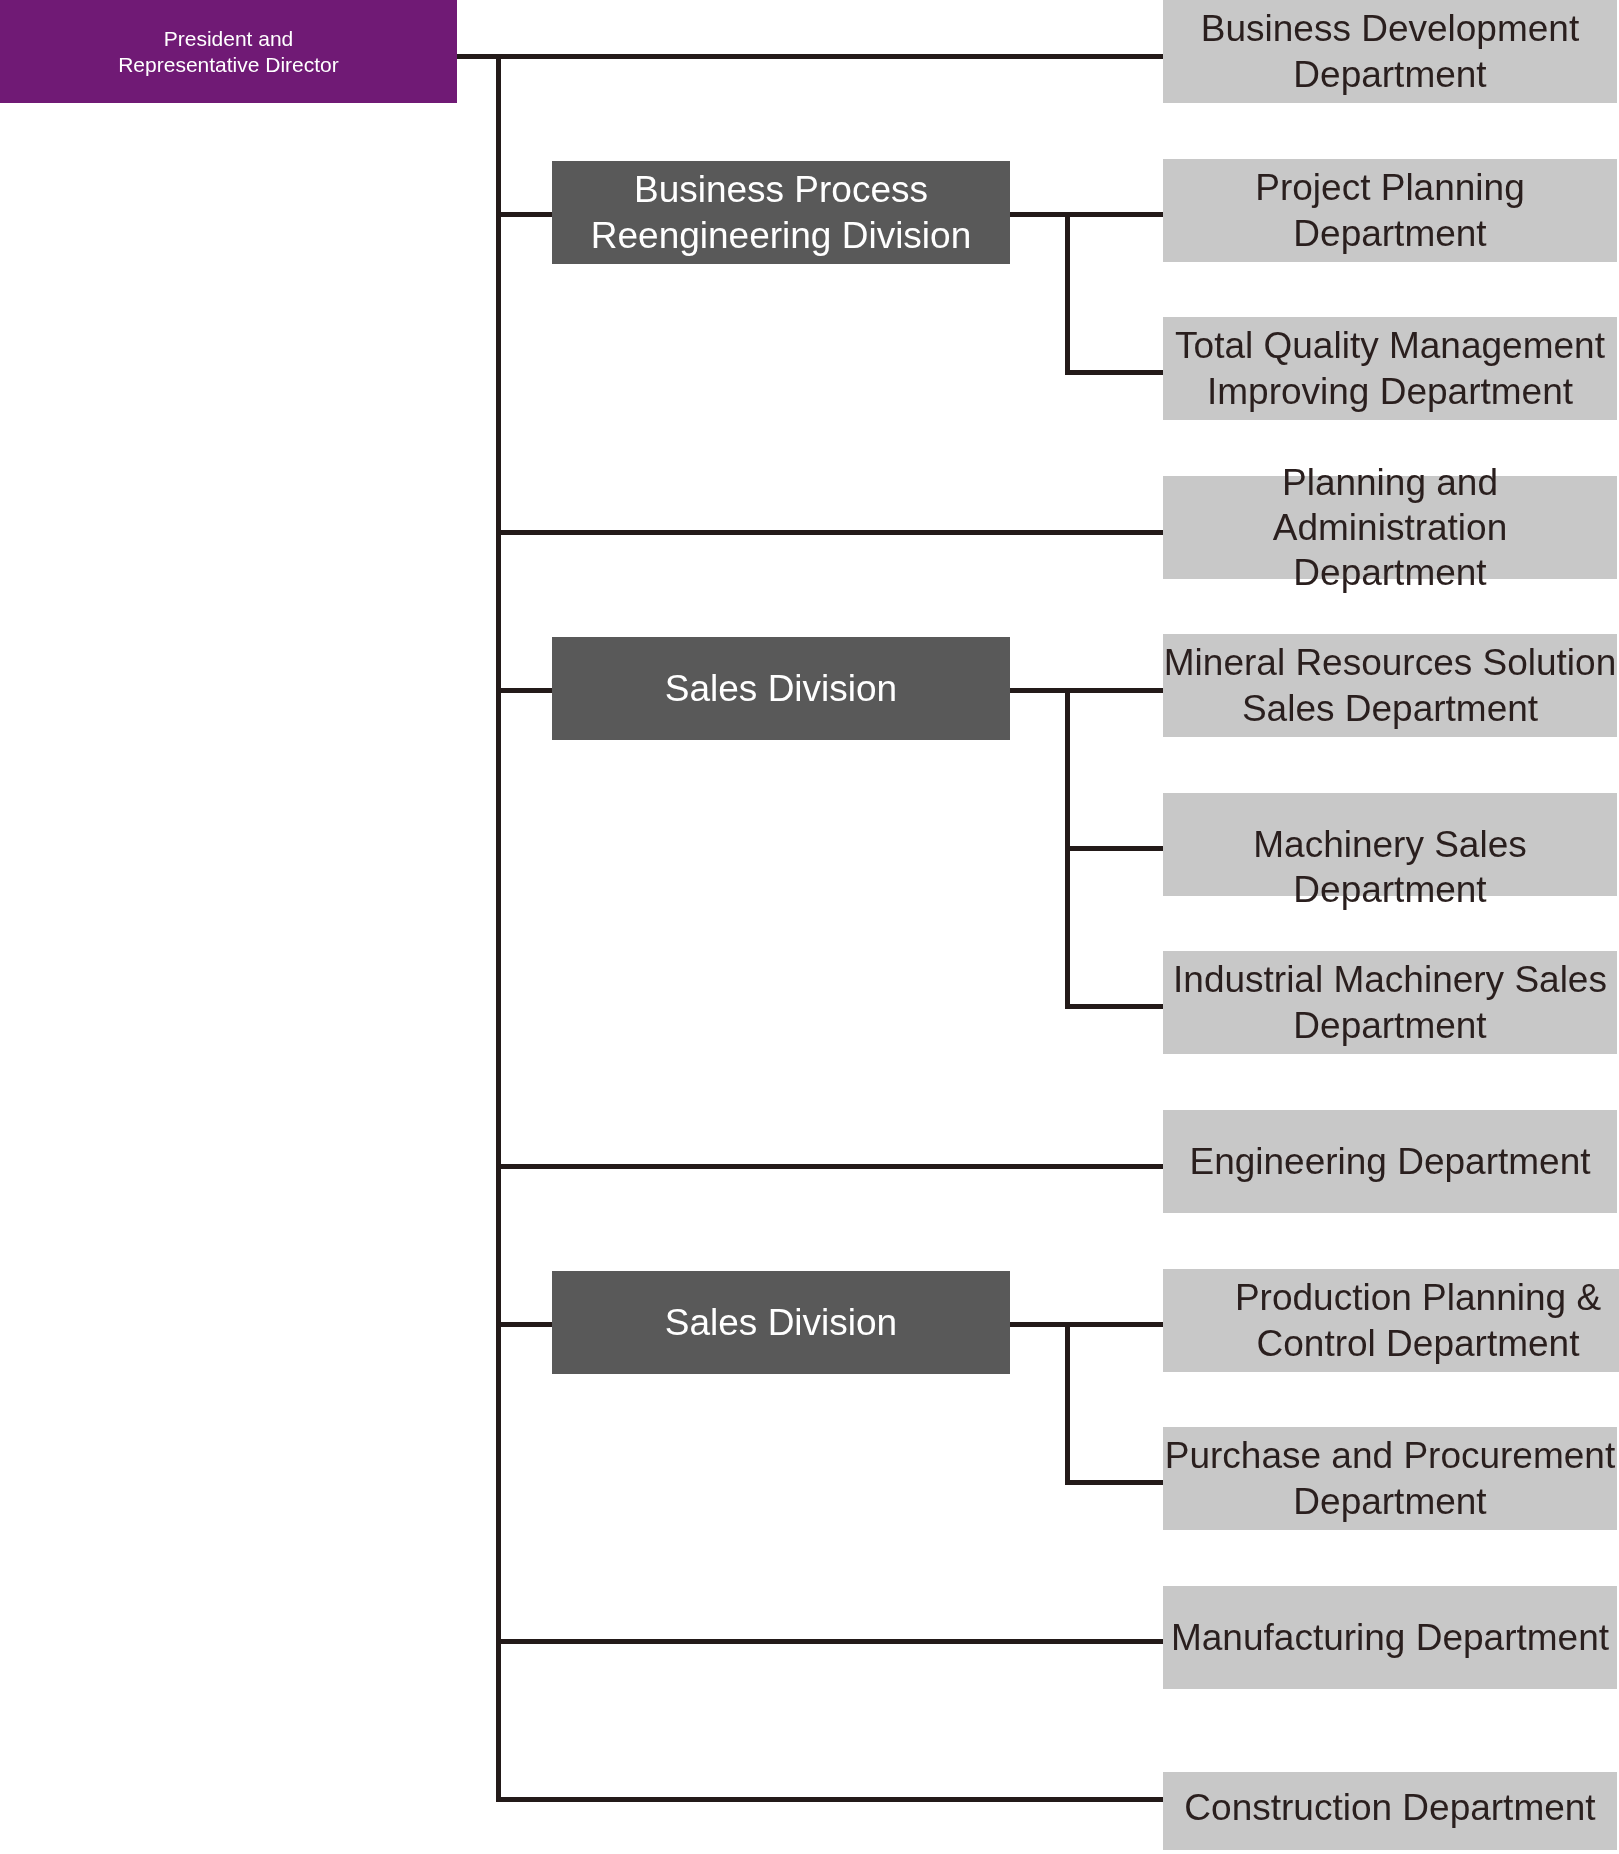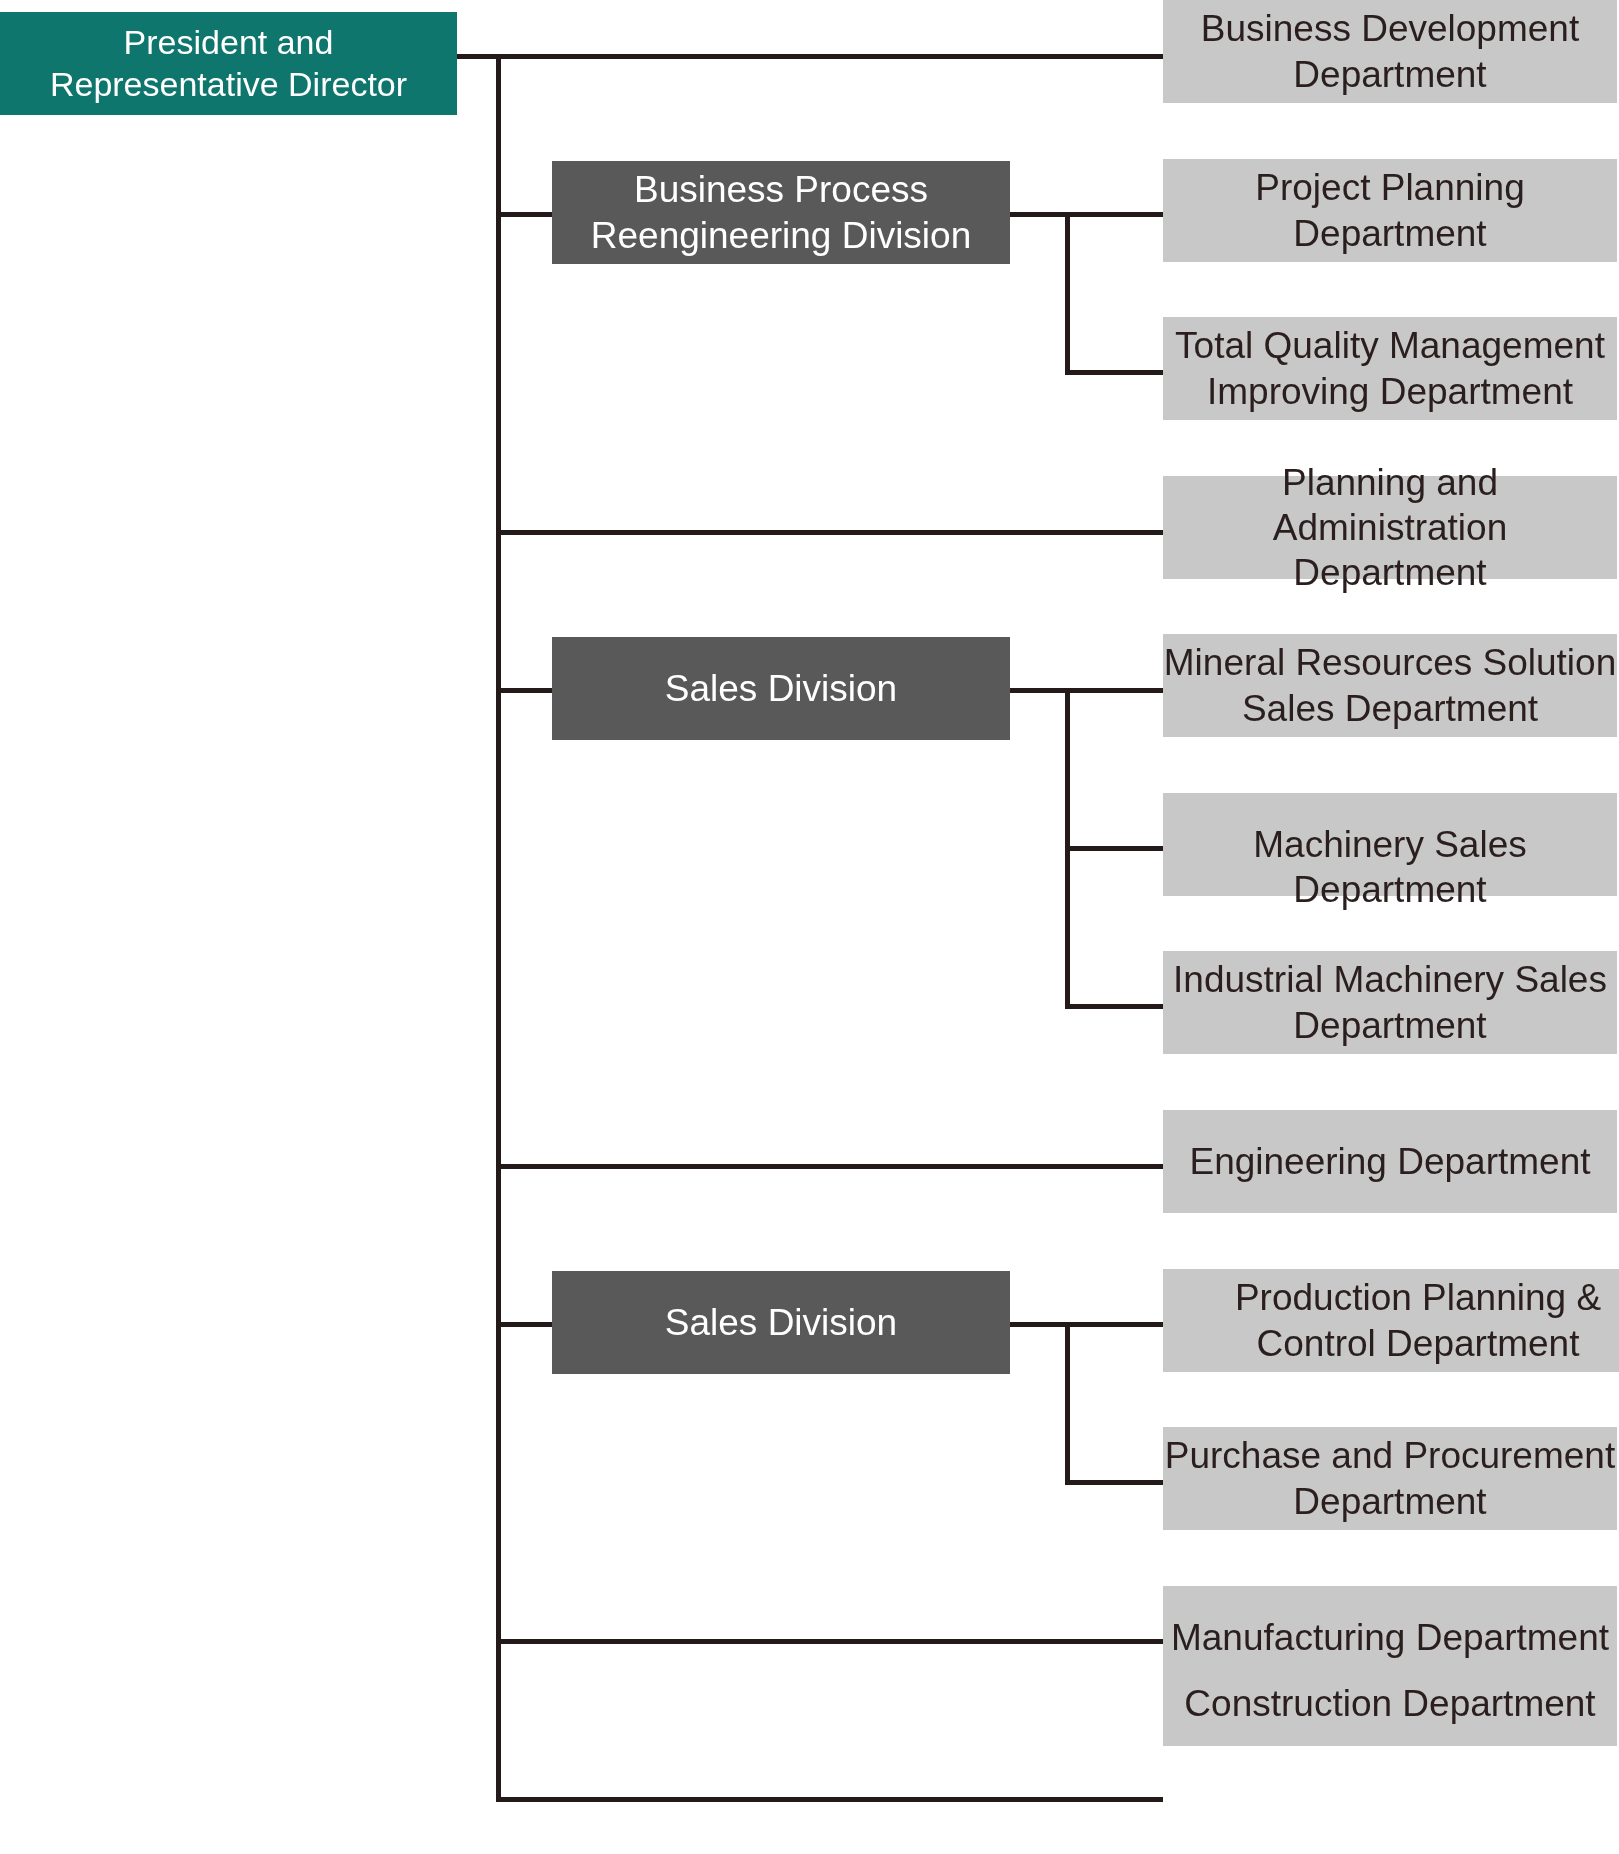--- a/index.html
+++ b/index.html
@@ -4,21 +4,21 @@
 <style>
   html,body{margin:0;padding:0;background:#fff;}
   body{width:1619px;height:1854px;position:relative;overflow:hidden;
        font-family:"Liberation Sans","DejaVu Sans",sans-serif;}
   #chart{position:absolute;left:0;top:0;width:1619px;height:1854px;}
 
   .box{position:absolute;box-sizing:border-box;display:flex;
        align-items:center;justify-content:center;text-align:center;
        line-height:1.22;}
 
-  .pres{background:#0f766e;color:#ffffff;font-size:34px;margin-top:12px;}
+  .pres{background:#701a75;color:#ffffff;font-size:21px;}
   .div-box{background:#595959;color:#ffffff;font-size:37px;}
   .dept-box{background:#c8c8c8;color:#2a1f1e;font-size:37px;}
 
   .line{position:absolute;background:#231a19;}
   .hline{height:5px;}
   .vline{width:5px;}
 </style>
 </head>
 <body>
 
@@ -151,19 +151,19 @@
       <span>Department</span>
     </div>
   </div>
 
   <div class="box dept-box" style="left:1163px;top:1586px;width:454px;height:103px;">
     <div>
       <span>Manufacturing Department</span>
     </div>
   </div>
 
-  <div class="box dept-box" style="left:1163px;top:1668px;width:454px;height:78px;">
+  <div class="box dept-box" style="left:1163px;top:1772px;width:454px;height:78px;">
     <div style="margin-top:-6px;">
       <span>Construction Department</span>
     </div>
   </div>
 
 </div>
 
 </body></html>

